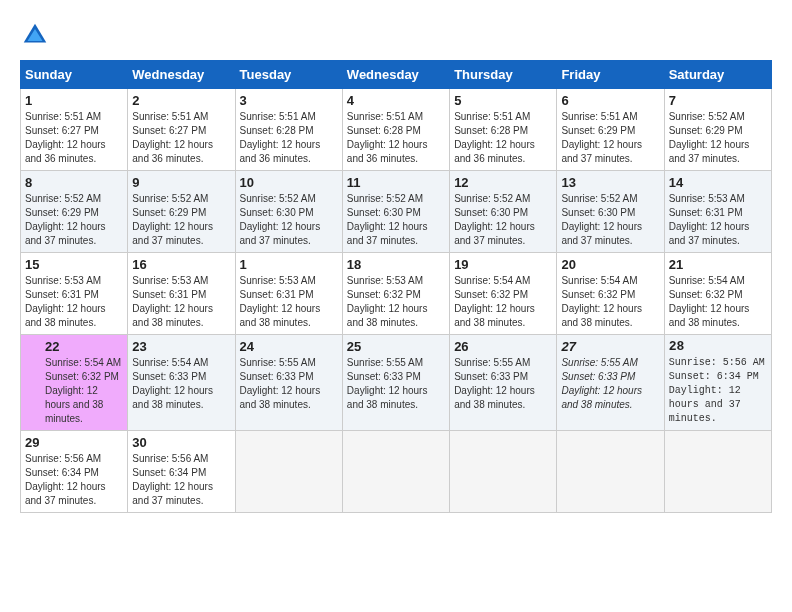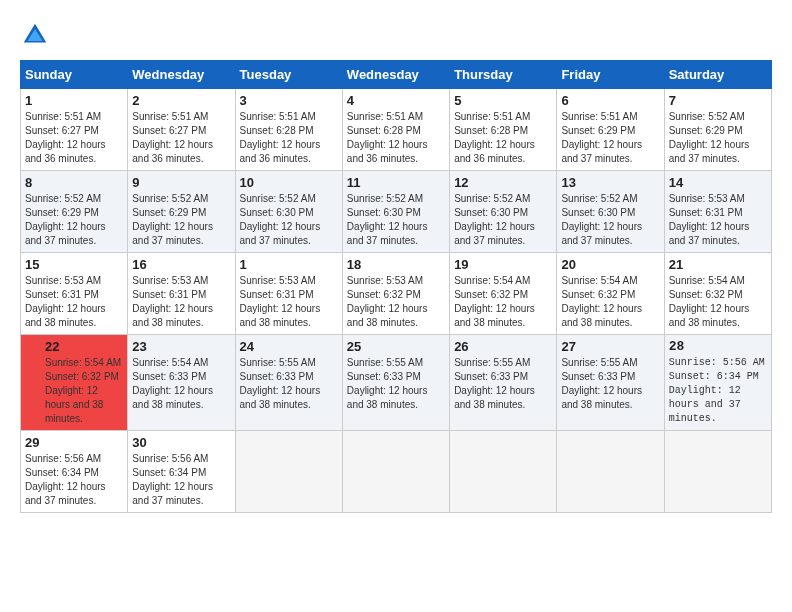--- a/index.html
+++ b/index.html
@@ -205,41 +205,41 @@
         <td>
           <span class="day-number">20</span>
           <div class="day-info">Sunrise: 5:54 AM<br>Sunset: 6:32 PM<br>Daylight: 12 hours and 38 minutes.</div>
         </td>
         <td>
           <span class="day-number">21</span>
           <div class="day-info">Sunrise: 5:54 AM<br>Sunset: 6:32 PM<br>Daylight: 12 hours and 38 minutes.</div>
         </td>
       </tr>
       <tr style="background: rgb(240, 244, 248);">
-        <td style="background: #ef4444; padding-left: 24px;">
+        <td style="background: #f0abfc; padding-left: 24px;">
           <span class="day-number">22</span>
           <div class="day-info">Sunrise: 5:54 AM<br>Sunset: 6:32 PM<br>Daylight: 12 hours and 38 minutes.</div>
         </td>
         <td style="background: rgb(240, 244, 248);">
           <span class="day-number">23</span>
           <div class="day-info">Sunrise: 5:54 AM<br>Sunset: 6:33 PM<br>Daylight: 12 hours and 38 minutes.</div>
         </td>
         <td style="background: rgb(240, 244, 248);">
           <span class="day-number">24</span>
           <div class="day-info">Sunrise: 5:55 AM<br>Sunset: 6:33 PM<br>Daylight: 12 hours and 38 minutes.</div>
         </td>
         <td style="background: rgb(240, 244, 248);">
           <span class="day-number">25</span>
           <div class="day-info">Sunrise: 5:55 AM<br>Sunset: 6:33 PM<br>Daylight: 12 hours and 38 minutes.</div>
         </td>
         <td style="background: rgb(240, 244, 248); margin-left: 14px;">
           <span class="day-number">26</span>
           <div class="day-info">Sunrise: 5:55 AM<br>Sunset: 6:33 PM<br>Daylight: 12 hours and 38 minutes.</div>
         </td>
-        <td style="background: rgb(240, 244, 248);">
+        <td style="background: rgb(240, 244, 248); font-style: italic;">
           <span class="day-number">27</span>
           <div class="day-info">Sunrise: 5:55 AM<br>Sunset: 6:33 PM<br>Daylight: 12 hours and 38 minutes.</div>
         </td>
         <td style="background: rgb(240, 244, 248); font-family: Liberation Mono, monospace;">
           <span class="day-number">28</span>
           <div class="day-info">Sunrise: 5:56 AM<br>Sunset: 6:34 PM<br>Daylight: 12 hours and 37 minutes.</div>
         </td>
       </tr>
       <tr>
         <td>

